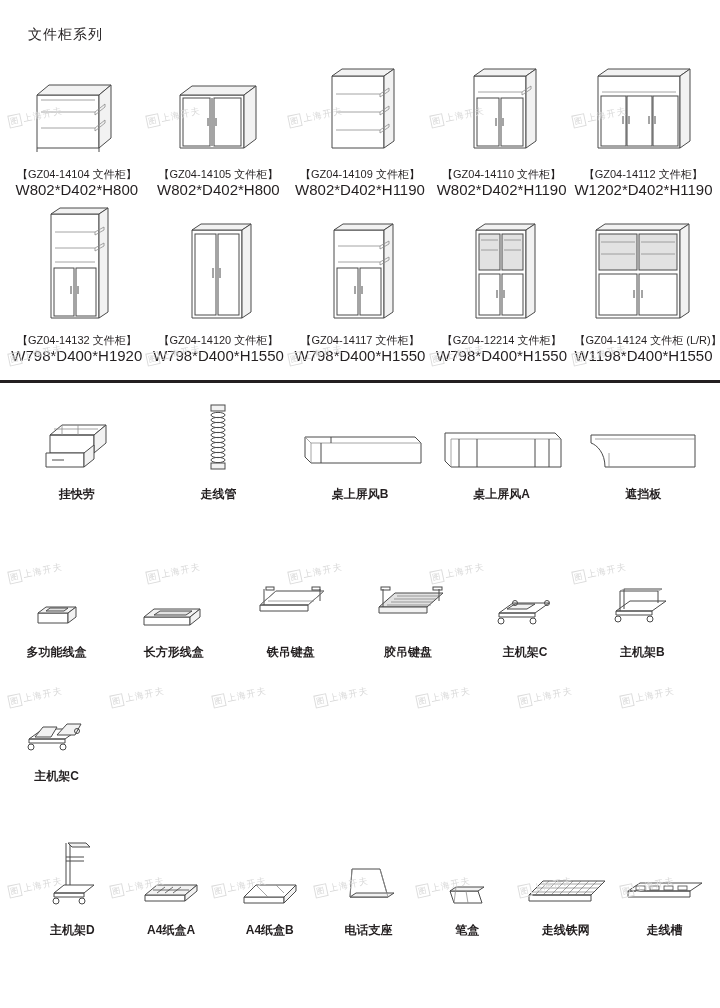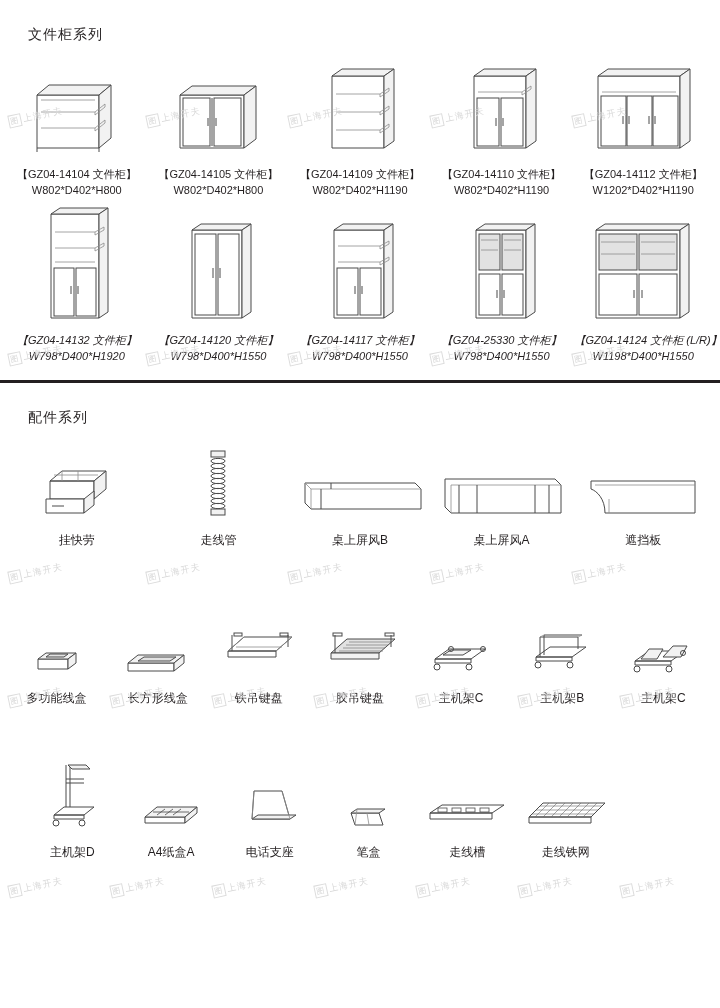--- a/index.html
+++ b/index.html
@@ -58,28 +58,28 @@
   }
   .art.small { height: 86px; }
   .art.tiny { height: 80px; }
   .caption {
     font-size: 11px;
     line-height: 16px;
     color: #231f20;
     white-space: nowrap;
   }
   .caption.dim {
-    font-size: 11px;
+    font-size: 15px;
     letter-spacing: 0px;
   }
   .acc-label {
     font-size: 12px;
     line-height: 18px;
     color: #231f20;
-    font-weight: normal;
+    font-weight: bold;
   }
   
   .wm {
     position: absolute;
     font-size: 9px;
     color: #d8d8d8;
     letter-spacing: 1px;
     transform: rotate(-12deg);
     white-space: nowrap;
     pointer-events: none;
@@ -199,21 +199,21 @@
           <line class="ln" x1="41" y1="56" x2="41" y2="64"></line>
           <line class="ln" x1="61" y1="56" x2="61" y2="64"></line>
           <line class="ln" x1="67" y1="56" x2="67" y2="64"></line>
         </svg>
       </div>
       <div class="caption">【GZ04-14112 文件柜】</div>
       <div class="caption dim">W1202*D402*H1190</div>
     </div>
   </div>
 
-  <div class="grid" style="margin-top:14px;font-style:italic;">
+  <div class="grid" style="margin-top:14px;">
 
     <div class="cell cell-5">
       <div class="art">
         <svg width="100" height="120" viewBox="0 0 100 120">
           <polygon class="fillw" points="24,8 72,8 72,112 24,112"></polygon>
           <polygon class="fillg" points="24,8 33,2 81,2 72,8"></polygon>
           <polygon class="fillg" points="72,8 81,2 81,106 72,112"></polygon>
           <line class="ln-l" x1="28" y1="26" x2="68" y2="26"></line>
           <line class="ln-l" x1="28" y1="42" x2="68" y2="42"></line>
           <line class="ln-l" x1="28" y1="56" x2="68" y2="56"></line>
@@ -276,21 +276,21 @@
           <line class="ln-l" x1="29" y1="34" x2="46" y2="34"></line>
           <line class="ln-l" x1="29" y1="44" x2="46" y2="44"></line>
           <line class="ln-l" x1="52" y1="34" x2="69" y2="34"></line>
           <line class="ln-l" x1="52" y1="44" x2="69" y2="44"></line>
           <rect class="fillw" x="27" y="68" width="21" height="41"></rect>
           <rect class="fillw" x="50" y="68" width="21" height="41"></rect>
           <line class="ln" x1="45" y1="84" x2="45" y2="92"></line>
           <line class="ln" x1="52" y1="84" x2="52" y2="92"></line>
         </svg>
       </div>
-      <div class="caption">【GZ04-25330 文件柜】</div>
+      <div class="caption">【GZ04-12214 文件柜】</div>
       <div class="caption dim">W798*D400*H1550</div>
     </div>
 
     <div class="cell cell-5">
       <div class="art">
         <svg width="115" height="120" viewBox="0 0 115 120">
           <polygon class="fillw" points="10,24 94,24 94,112 10,112"></polygon>
           <polygon class="fillg" points="10,24 19,18 103,18 94,24"></polygon>
           <polygon class="fillg" points="94,24 103,18 103,106 94,112"></polygon>
           <rect class="fillgg" x="13" y="28" width="38" height="36"></rect>
@@ -305,21 +305,20 @@
           <line class="ln" x1="56" y1="84" x2="56" y2="92"></line>
         </svg>
       </div>
       <div class="caption">【GZ04-14124 文件柜 (L/R)】</div>
       <div class="caption dim">W1198*D400*H1550</div>
     </div>
   </div>
 
   <div class="divider"></div>
 
-  <div class="section-title">配件系列</div>
 
   <div class="grid" style="margin-top:6px;">
     <div class="cell cell-5">
       <div class="art small">
         <svg width="90" height="70" viewBox="0 0 90 70">
           <polygon class="fillw" points="18,26 62,26 74,16 30,16"></polygon>
           <polygon class="ln" points="18,26 18,44 62,44 62,26"></polygon>
           <polygon class="fillg" points="62,26 74,16 74,34 62,44"></polygon>
           <line class="ln-l" x1="22" y1="20" x2="66" y2="20"></line>
           <polygon class="fillw" points="14,44 52,44 52,58 14,58"></polygon>
@@ -388,21 +387,21 @@
         <svg width="120" height="60" viewBox="0 0 120 60">
           <path class="fillw" d="M8,16 L112,16 L112,48 L22,48 C22,34 14,26 8,24 Z"></path>
           <path class="ln-l" d="M12,20 L112,20"></path>
           <line class="ln-l" x1="26" y1="48" x2="26" y2="34"></line>
         </svg>
       </div>
       <div class="acc-label">遮挡板</div>
     </div>
   </div>
 
-  <div class="grid" style="margin-top:50px;">
+  <div class="grid" style="margin-top:50px;gap:16px;">
     <div class="cell cell-7">
       <div class="art tiny">
         <svg width="70" height="50" viewBox="0 0 70 50">
           <polygon class="fillw" points="16,26 46,26 46,36 16,36"></polygon>
           <polygon class="fillg" points="16,26 24,20 54,20 46,26"></polygon>
           <polygon class="fillg" points="46,26 54,20 54,30 46,36"></polygon>
           <polygon class="fillgg" points="24,24 42,24 46,21 28,21"></polygon>
         </svg>
       </div>
       <div class="acc-label">多功能线盒</div>
@@ -532,20 +531,32 @@
             <line x1="26" y1="28" x2="34" y2="22"></line>
             <line x1="34" y1="28" x2="42" y2="22"></line>
             <line x1="42" y1="28" x2="50" y2="22"></line>
             <line x1="22" y1="25" x2="58" y2="25"></line>
           </g>
         </svg>
       </div>
       <div class="acc-label">A4纸盒A</div>
     </div>
 
+    <div class="cell cell-7">
+      <div class="art tiny">
+        <svg width="80" height="50" viewBox="0 0 80 50">
+          <polygon class="fillw" points="14,32 54,32 54,38 14,38"></polygon>
+          <polygon class="fillw" points="14,32 26,20 66,20 54,32"></polygon>
+          <polygon class="fillg" points="54,32 66,20 66,26 54,38"></polygon>
+          <line class="ln-l" x1="26" y1="20" x2="38" y2="32"></line>
+          <line class="ln-l" x1="46" y1="20" x2="54" y2="28"></line>
+        </svg>
+      </div>
+      <div class="acc-label">A4纸盒B</div>
+    </div>
 
     <div class="cell cell-7">
       <div class="art tiny">
         <svg width="80" height="60" viewBox="0 0 80 60">
           <polygon class="fillw" points="24,14 52,14 60,42 22,42"></polygon>
           <polygon class="fillg" points="22,42 60,42 66,38 28,38"></polygon>
           <line class="ln-l" x1="24" y1="14" x2="22" y2="42"></line>
           <line class="ln-l" x1="52" y1="14" x2="60" y2="42"></line>
         </svg>
       </div>
@@ -555,36 +566,20 @@
     <div class="cell cell-7">
       <div class="art tiny">
         <svg width="70" height="50" viewBox="0 0 70 50">
           <polygon class="fillw" points="18,26 46,26 50,38 22,38"></polygon>
           <polygon class="fillg" points="18,26 24,22 52,22 46,26"></polygon>
           <line class="ln-l" x1="24" y1="22" x2="22" y2="38"></line>
           <line class="ln-l" x1="34" y1="26" x2="36" y2="38"></line>
         </svg>
       </div>
       <div class="acc-label">笔盒</div>
-    </div>
-
-    <div class="cell cell-7">
-      <div class="art tiny">
-        <svg width="90" height="50" viewBox="0 0 90 50">
-          <polygon class="fillw" points="8,26 70,26 82,18 20,18"></polygon>
-          <polygon class="ln" points="8,26 8,32 70,32 70,26"></polygon>
-          <g stroke="#4a4a4a" stroke-width="0.8" fill="none">
-            <rect x="16" y="21" width="9" height="4"></rect>
-            <rect x="30" y="21" width="9" height="4"></rect>
-            <rect x="44" y="21" width="9" height="4"></rect>
-            <rect x="58" y="21" width="9" height="4"></rect>
-          </g>
-        </svg>
-      </div>
-      <div class="acc-label">走线槽</div>
     </div>
 
     <div class="cell cell-7">
       <div class="art tiny">
         <svg width="90" height="50" viewBox="0 0 90 50">
           <polygon class="fillw" points="8,30 70,30 84,16 22,16"></polygon>
           <polygon class="ln" points="8,30 8,36 70,36 70,30"></polygon>
           <g stroke="#6a6a6a" stroke-width="0.6" fill="none">
             <line x1="14" y1="30" x2="28" y2="16"></line>
             <line x1="22" y1="30" x2="36" y2="16"></line>
@@ -594,20 +589,36 @@
             <line x1="54" y1="30" x2="68" y2="16"></line>
             <line x1="62" y1="30" x2="76" y2="16"></line>
             <line x1="11" y1="27" x2="73" y2="27"></line>
             <line x1="15" y1="23" x2="77" y2="23"></line>
             <line x1="19" y1="19" x2="81" y2="19"></line>
           </g>
         </svg>
       </div>
       <div class="acc-label">走线铁网</div>
     </div>
+
+    <div class="cell cell-7">
+      <div class="art tiny">
+        <svg width="90" height="50" viewBox="0 0 90 50">
+          <polygon class="fillw" points="8,26 70,26 82,18 20,18"></polygon>
+          <polygon class="ln" points="8,26 8,32 70,32 70,26"></polygon>
+          <g stroke="#4a4a4a" stroke-width="0.8" fill="none">
+            <rect x="16" y="21" width="9" height="4"></rect>
+            <rect x="30" y="21" width="9" height="4"></rect>
+            <rect x="44" y="21" width="9" height="4"></rect>
+            <rect x="58" y="21" width="9" height="4"></rect>
+          </g>
+        </svg>
+      </div>
+      <div class="acc-label">走线槽</div>
+    </div>
   </div>
 
   <div class="wm-layer">
     <div class="wm" style="left:8px;  top:110px;"><span class="box">图</span><span>上海开夫</span></div>
     <div class="wm" style="left:146px;top:110px;"><span class="box">图</span><span>上海开夫</span></div>
     <div class="wm" style="left:288px;top:110px;"><span class="box">图</span><span>上海开夫</span></div>
     <div class="wm" style="left:430px;top:110px;"><span class="box">图</span><span>上海开夫</span></div>
     <div class="wm" style="left:572px;top:110px;"><span class="box">图</span><span>上海开夫</span></div>
 
     <div class="wm" style="left:8px;  top:348px;"><span class="box">图</span><span>上海开夫</span></div>

